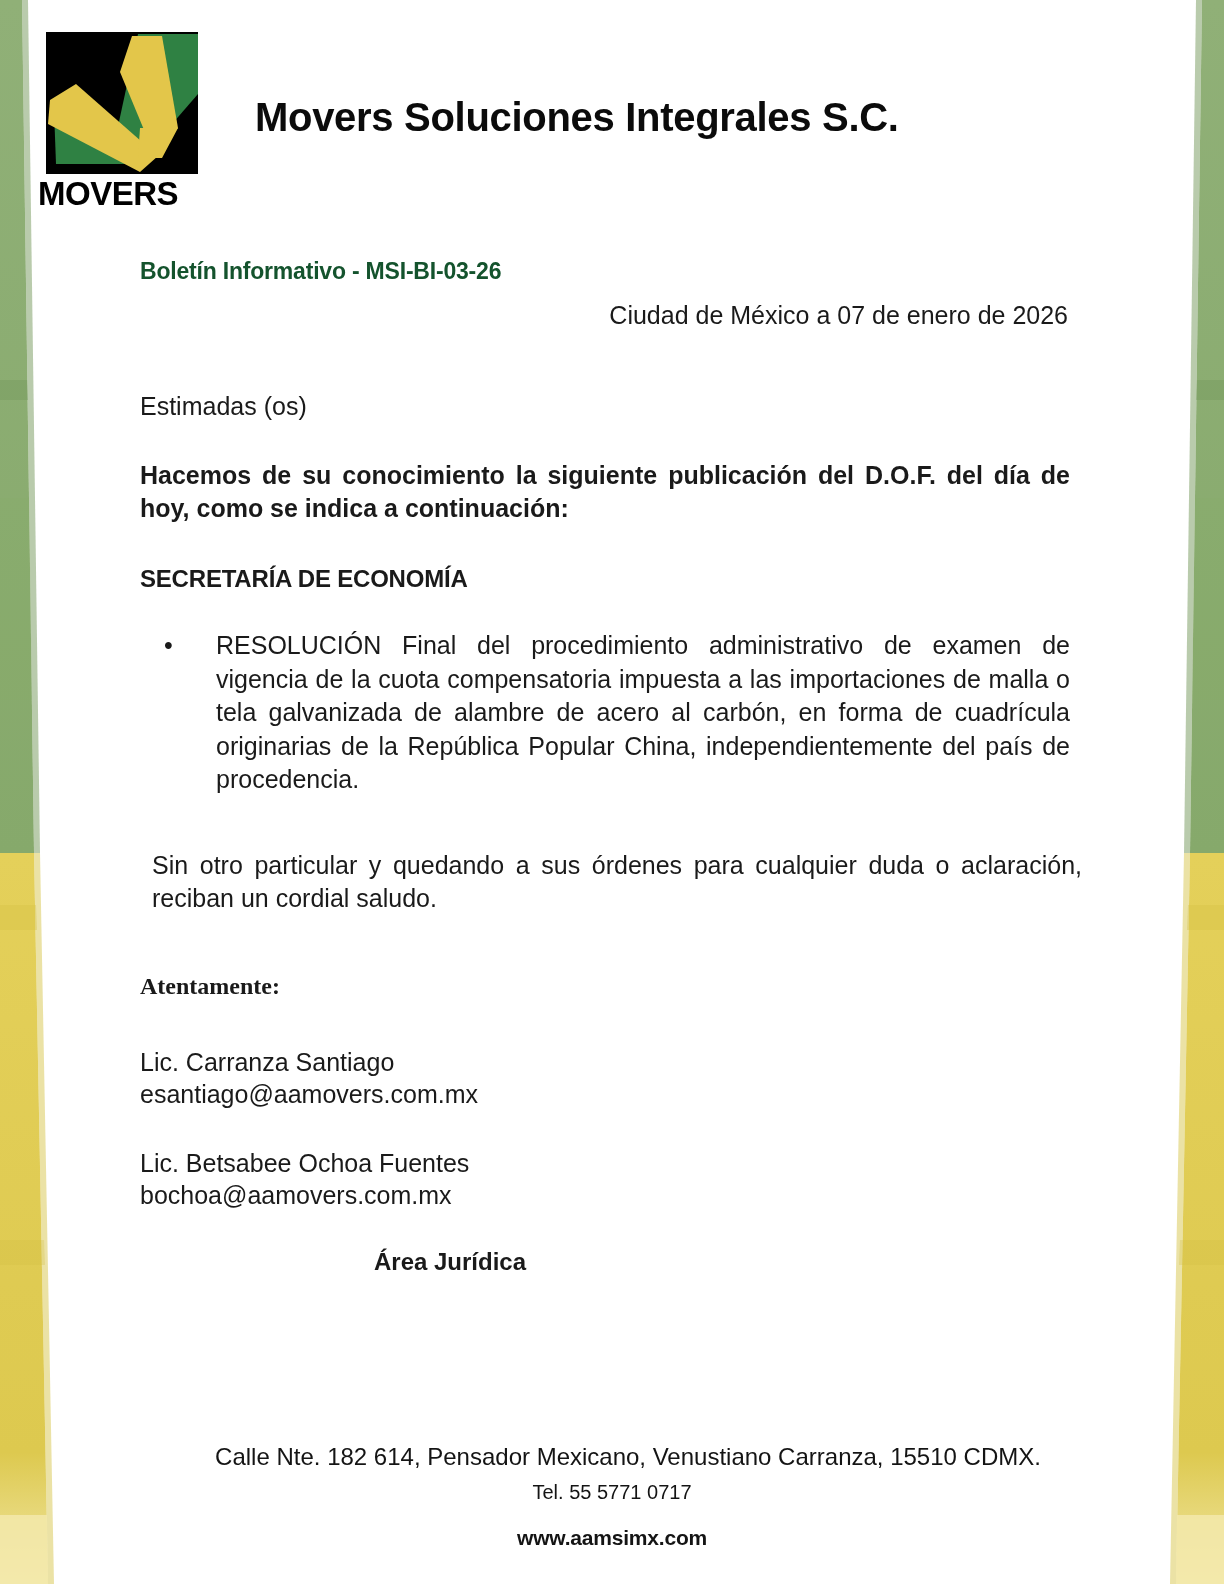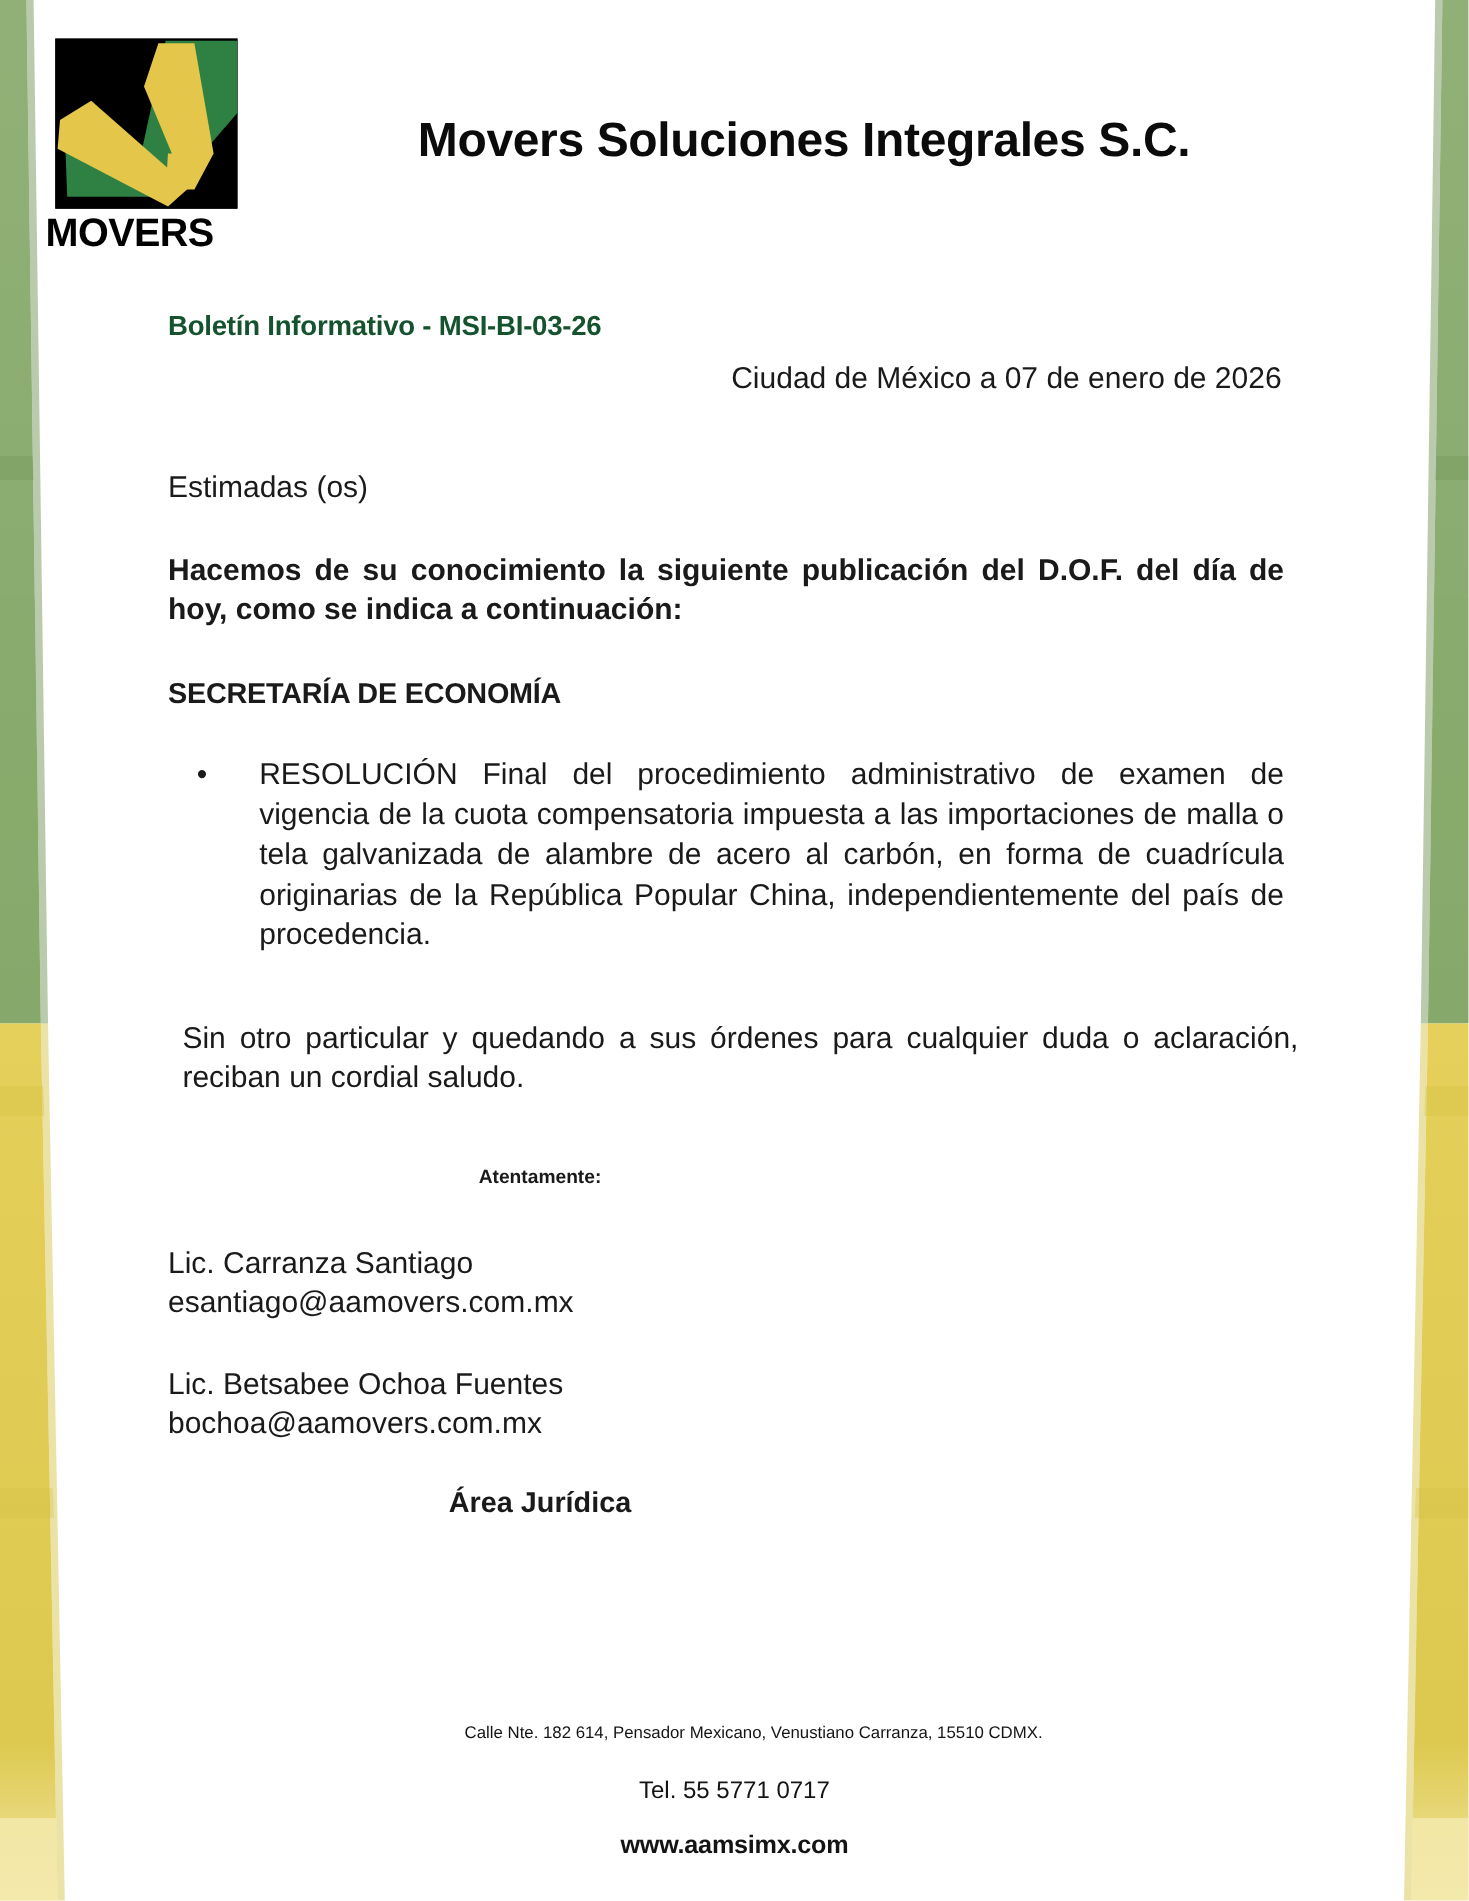--- a/index.html
+++ b/index.html
@@ -59,21 +59,21 @@
     font-size: 33px;
     letter-spacing: -0.5px;
     color: #000000;
     line-height: 1;
   }
   .company-title {
     position: absolute;
     left: 255px;
     top: 95px;
     width: 830px;
-    text-align: center;
+    text-align: left;
     font-family: "Liberation Sans", sans-serif;
     font-weight: bold;
     font-size: 40px;
     letter-spacing: -0.3px;
     color: #0b0b0b;
     line-height: 1.1;
   }
 
   
   .content {
@@ -142,24 +142,24 @@
   }
   .closing {
     font-family: "Liberation Sans", sans-serif;
     font-size: 25px;
     line-height: 1.32;
     margin: 0 0 58px 12px;
     text-align: justify;
     width: 930px;
   }
   .regards {
-    font-family: Liberation Sans, sans-serif;
-    font-weight: bold;
-    font-size: 16px;
-    text-align: center;
+    font-family: Liberation Serif, serif;
+    font-weight: bold;
+    font-size: 24px;
+    text-align: left;
     width: 620px;
     margin: 0 0 46px 0;
   }
   .signer {
     font-family: "Liberation Sans", sans-serif;
     font-size: 25px;
     line-height: 1.3;
     margin: 0 0 36px 0;
   }
   .signer .email { display: block; }
@@ -176,22 +176,22 @@
   .footer {
     position: absolute;
     left: 0;
     bottom: 34px;
     width: 1224px;
     text-align: center;
     color: #141414;
   }
   .footer-address {
     font-family: "Liberation Sans", sans-serif;
-    font-size: 14px;
-    margin: 0 0 30px 0;
+    font-size: 24px;
+    margin: 0 0 10px 0;
     padding-left: 32px;
   }
   .footer-tel {
     font-family: "Liberation Sans", sans-serif;
     font-size: 20px;
     margin: 0 0 22px 0;
   }
   .footer-web {
     font-family: "Liberation Sans", sans-serif;
     font-weight: bold;

